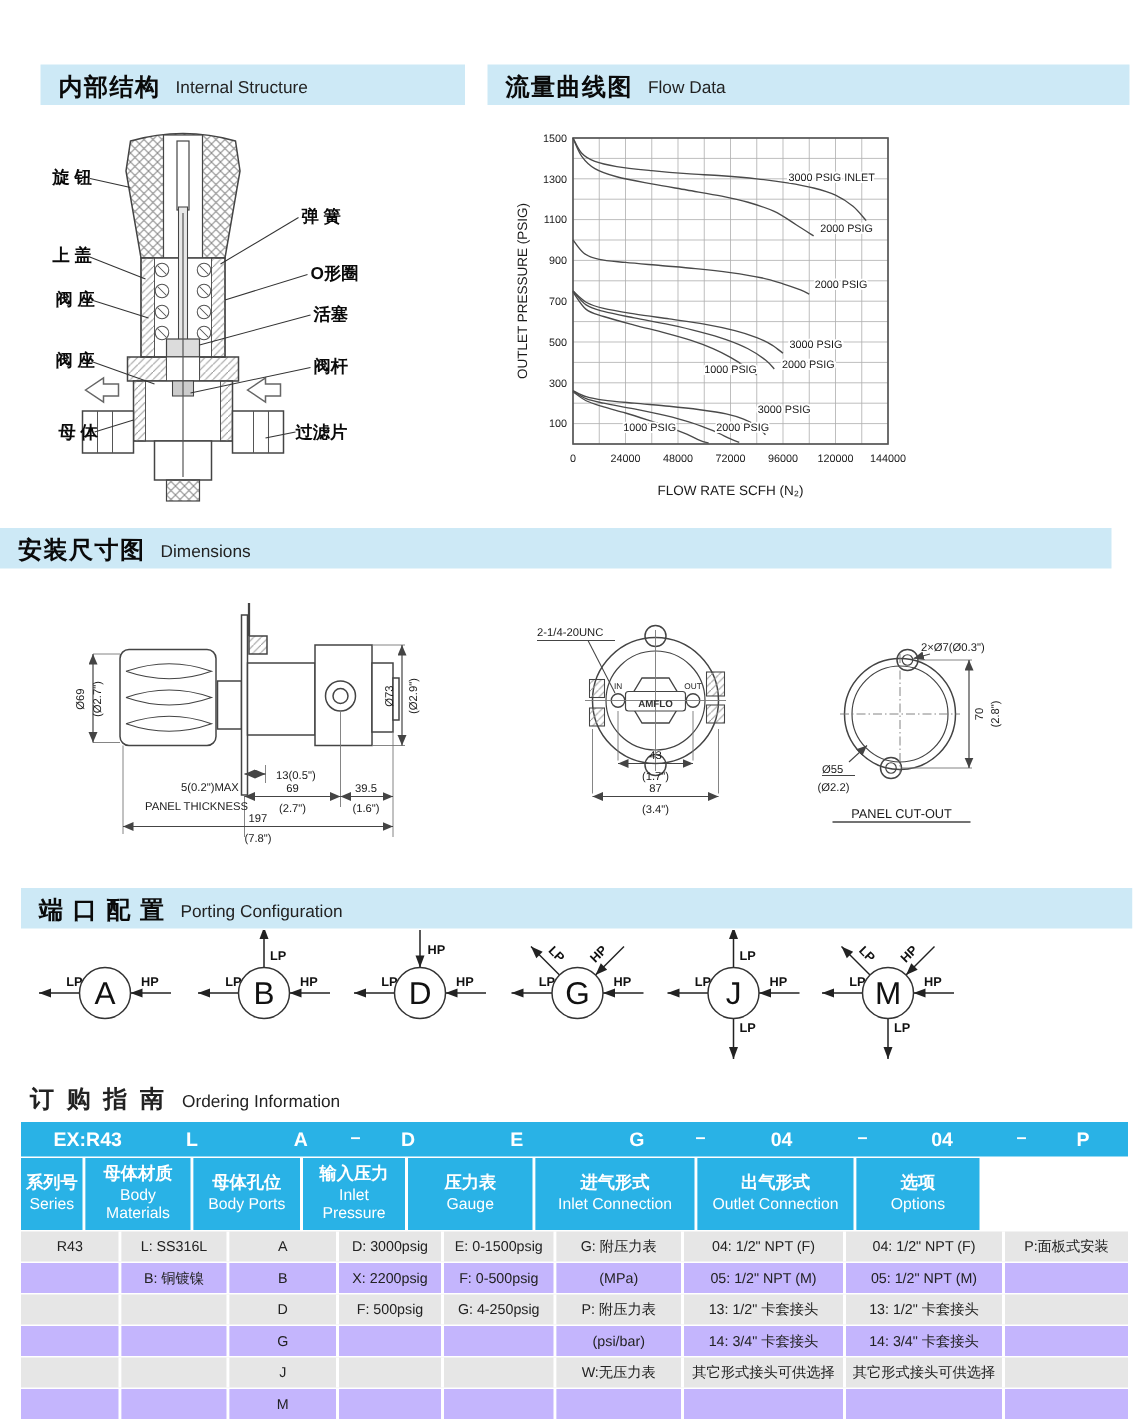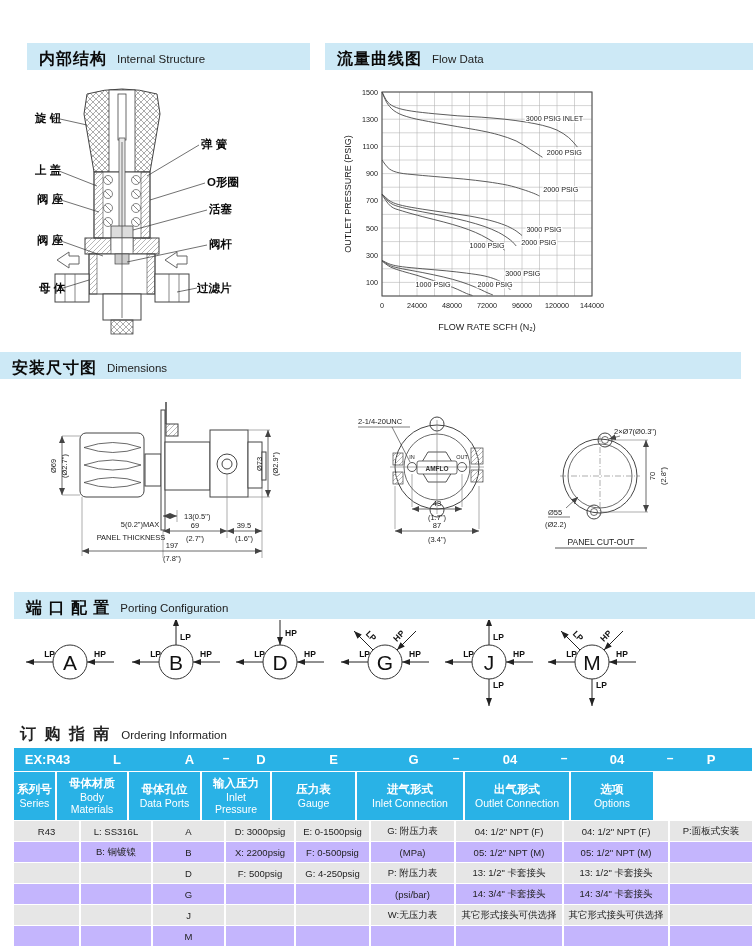--- a/index.html
+++ b/index.html
@@ -18,21 +18,21 @@
   .bar .en{font-size:11.5px;color:#222;line-height:1.2;}
   .ord-title{display:flex;align-items:flex-end;gap:10px;}
   .ord-title .zh{font-size:16px;font-weight:bold;letter-spacing:2px;line-height:1;}
   .ord-title .en{font-size:11.5px;line-height:1.1;}
   svg text{font-family:"Liberation Sans","DejaVu Sans",sans-serif;}
   
   #ordering-table{position:absolute;left:14px;top:748px;width:738px;}
   .ex-row{position:relative;height:23px;background:#29b2e6;border-bottom:1px solid #fff;}
   .ex-code,.ex-dash{
     position:absolute;top:4px;transform:translateX(-50%);
-    color:#fff;font-weight:bold;font-size:13px;white-space:nowrap;
+    color:#fff;font-weight:bold;font-size:13px;white-space:nowrap;padding-left:22px;
   }
   .ex-dash{font-size:12px;top:3px;}
   .hdr-row{display:flex;height:48px;border-bottom:1px solid #fff;}
   .hdr-cell{
     background:#29b2e6;color:#fff;text-align:center;box-sizing:border-box;
     display:flex;flex-direction:column;justify-content:center;
     border-right:2px solid #fff;padding:1px 2px;
   }
   .hdr-cell:last-child{border-right:none;}
   .hdr-zh{font-size:11.5px;font-weight:bold;line-height:1.3;}
@@ -460,21 +460,21 @@
       <div class="hdr-cell" style="width: 43px;">
         <div class="hdr-zh">系列号</div>
         <div class="hdr-en">Series</div>
       </div>
       <div class="hdr-cell" style="width: 72px;">
         <div class="hdr-zh">母体材质</div>
         <div class="hdr-en">Body Materials</div>
       </div>
       <div class="hdr-cell" style="width: 73px;">
         <div class="hdr-zh">母体孔位</div>
-        <div class="hdr-en">Data Ports</div>
+        <div class="hdr-en">Body Ports</div>
       </div>
       <div class="hdr-cell" style="width: 70px;">
         <div class="hdr-zh">输入压力</div>
         <div class="hdr-en">Inlet Pressure</div>
       </div>
       <div class="hdr-cell" style="width: 85px;">
         <div class="hdr-zh">压力表</div>
         <div class="hdr-en">Gauge</div>
       </div>
       <div class="hdr-cell" style="width: 108px;">

